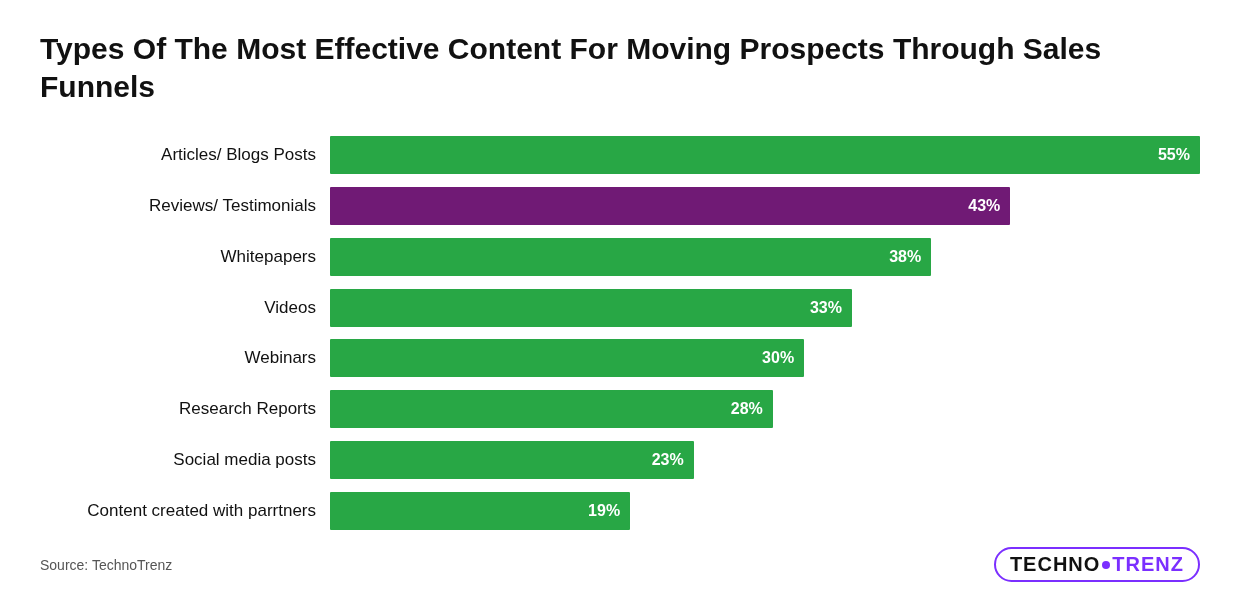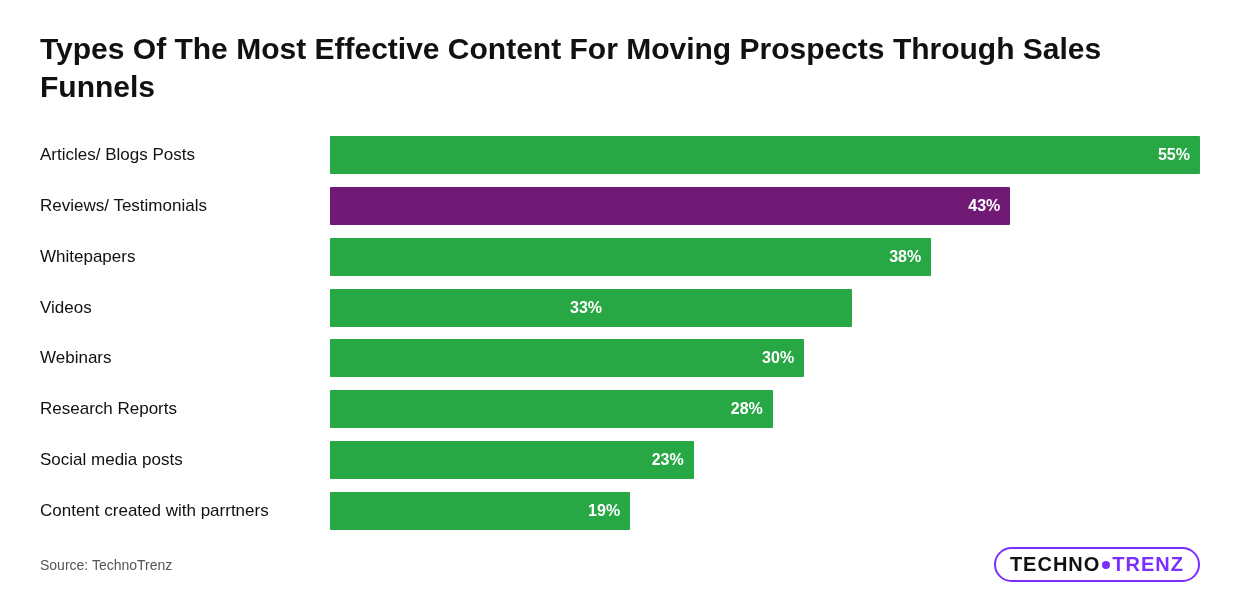--- a/index.html
+++ b/index.html
@@ -31,20 +31,21 @@
       flex-direction: column;
       justify-content: space-between;
     }
     .bar-row {
       display: flex;
       align-items: center;
       height: 44px;
     }
     .bar-label {
       width: 290px;
+      text-align: right;
       padding-right: 14px;
       font-size: 17px;
       color: #111111;
       flex-shrink: 0;
     }
     .bar-track {
       flex: 1;
       height: 38px;
       position: relative;
     }
@@ -125,21 +126,21 @@
         <div class="bar-label">Whitepapers</div>
         <div class="bar-track">
           <div class="bar-fill" style="width: 69.1%; background: rgb(40, 167, 69);">
             <span class="bar-value">38%</span>
           </div>
         </div>
       </div>
       <div class="bar-row">
         <div class="bar-label">Videos</div>
         <div class="bar-track">
-          <div class="bar-fill" style="width: 60%; background: rgb(40, 167, 69); justify-content: center;">
+          <div class="bar-fill" style="width: 60%; background: rgb(40, 167, 69);">
             <span class="bar-value">33%</span>
           </div>
         </div>
       </div>
       <div class="bar-row">
         <div class="bar-label">Webinars</div>
         <div class="bar-track">
           <div class="bar-fill" style="width: 54.5%; background: rgb(40, 167, 69); align-items: center;">
             <span class="bar-value">30%</span>
           </div>

